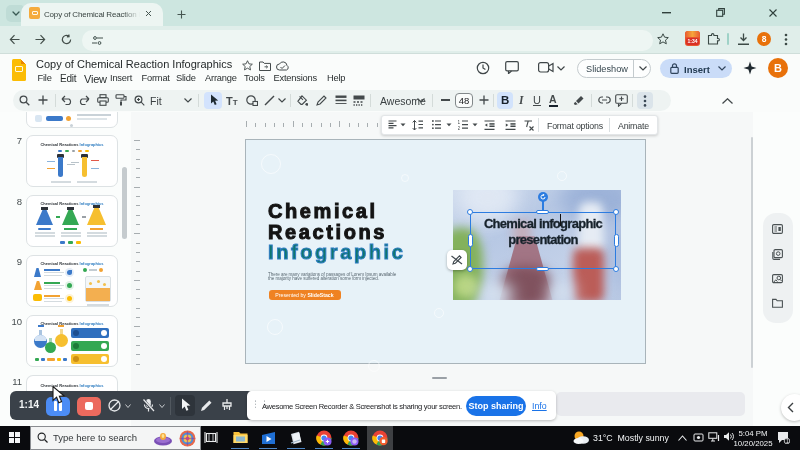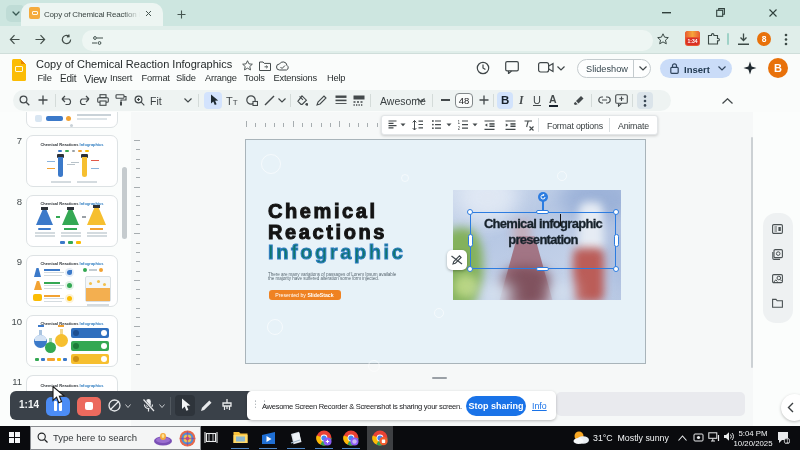--- a/index.html
+++ b/index.html
@@ -184,21 +184,21 @@
   <svg class="ic" style="left:184px;top:98px" width="8" height="5" viewBox="0 0 8 5">
       <path d="M0.5 0.5 L4 4 L7.5 0.5" stroke="#43494b" stroke-width="1.2" fill="none"></path>
     </svg>
   <div class="ic" style="left:198px;top:94px;width:1px;height:13px;background:#d4dbd9;"></div>
 
   <div class="ic" style="left:204px;top:92px;width:18px;height:17px;background:#d3e3fd;border-radius:4px;"></div>
   <svg class="ic" style="left:210px;top:94px" width="9" height="12" viewBox="0 0 9 12">
       <path d="M1 0.5 L1 9.5 L3.3 7.4 L4.8 11 L6.6 10.2 L5.1 6.7 L8.2 6.4 Z" fill="#1f2b33"></path>
     </svg>
 
-  <div class="ic" style="left:226px;top:95px;font-size:11px;font-weight:normal;color:#43494b;">T<span style="font-size:8px;">T</span></div>
+  <div class="ic" style="left:226px;top:95px;font-size:11px;font-weight:bold;color:#43494b;">T<span style="font-size:8px;">T</span></div>
 
   <svg class="ic" style="left:246px;top:95px" width="12" height="11" viewBox="0 0 12 11">
       <circle cx="5" cy="5" r="4.2" fill="none" stroke="#43494b" stroke-width="1.2"></circle>
       <rect x="7" y="6.5" width="4.5" height="4" fill="#eef3f2" stroke="#43494b" stroke-width="1.1"></rect>
     </svg>
 
   <svg class="ic" style="left:264px;top:95px" width="11" height="11" viewBox="0 0 11 11">
       <path d="M1 10 L10 1" stroke="#43494b" stroke-width="1.4"></path>
     </svg>
   <svg class="ic" style="left:278px;top:98px" width="8" height="5" viewBox="0 0 8 5">

